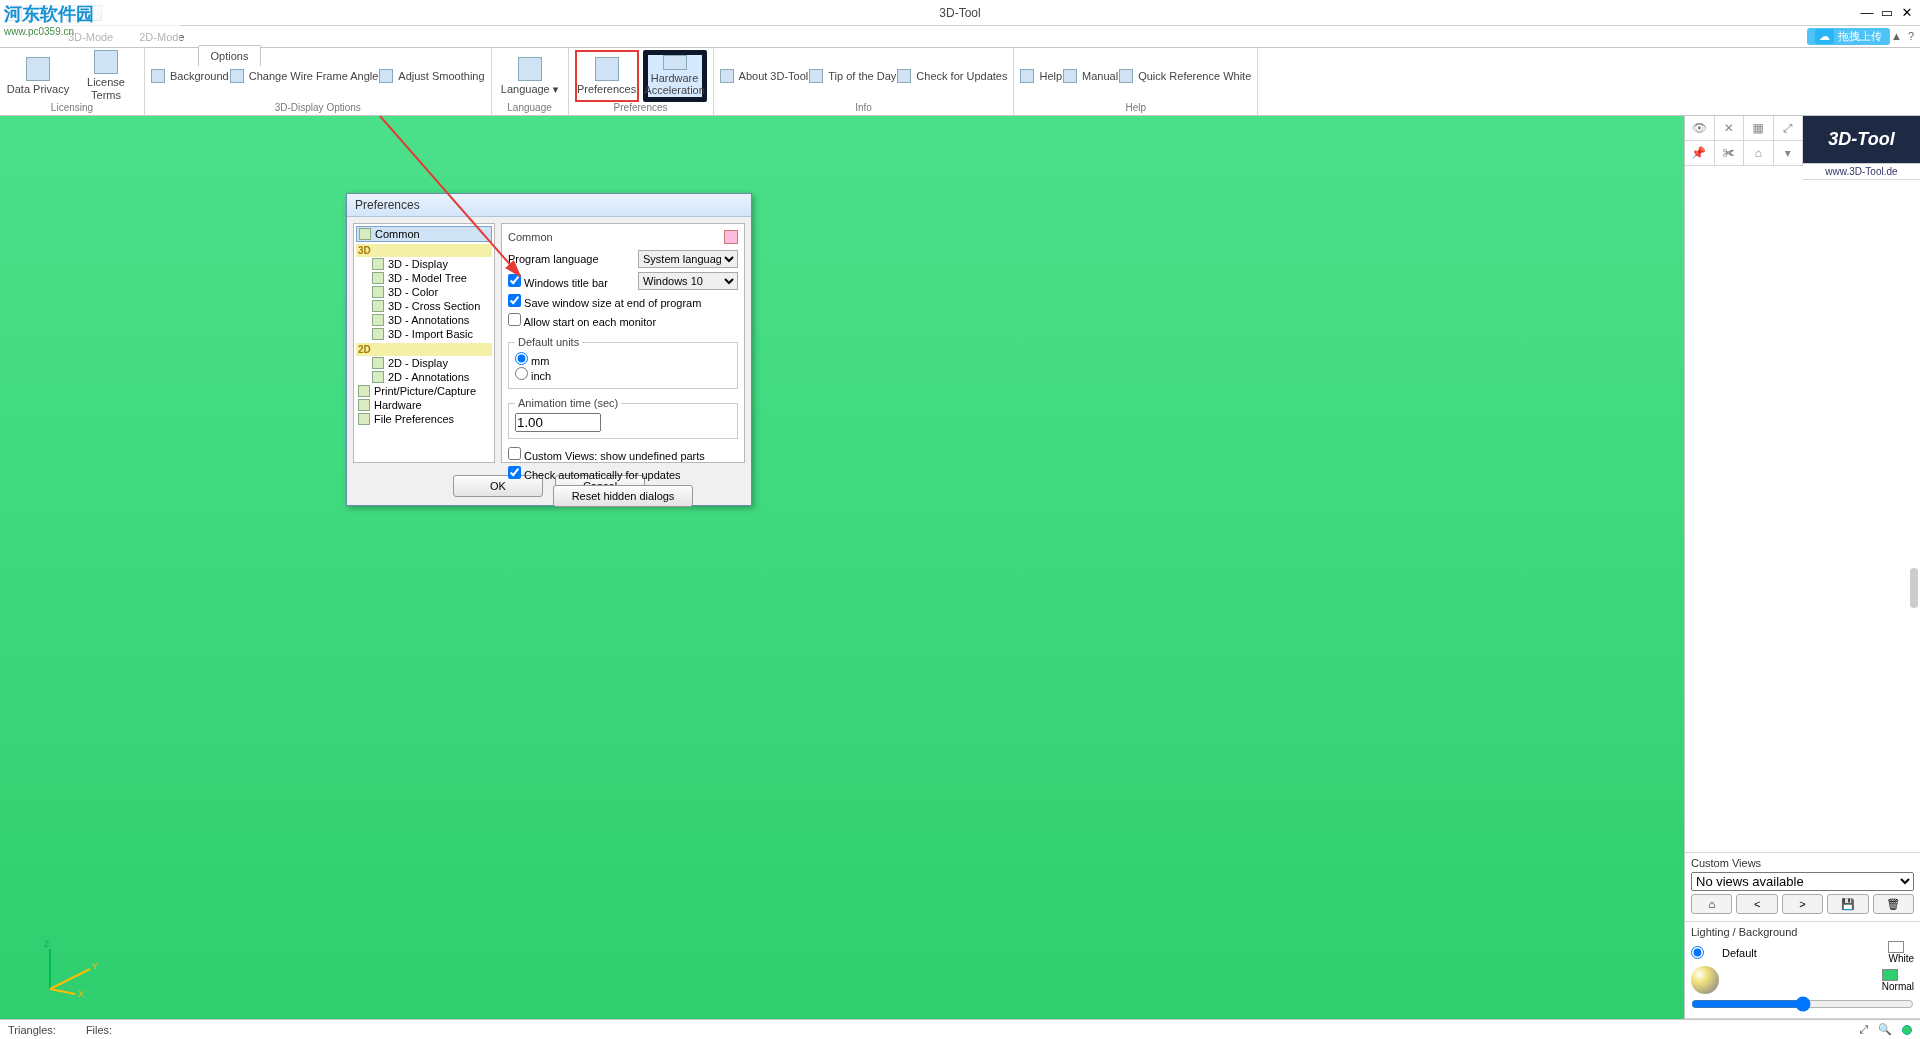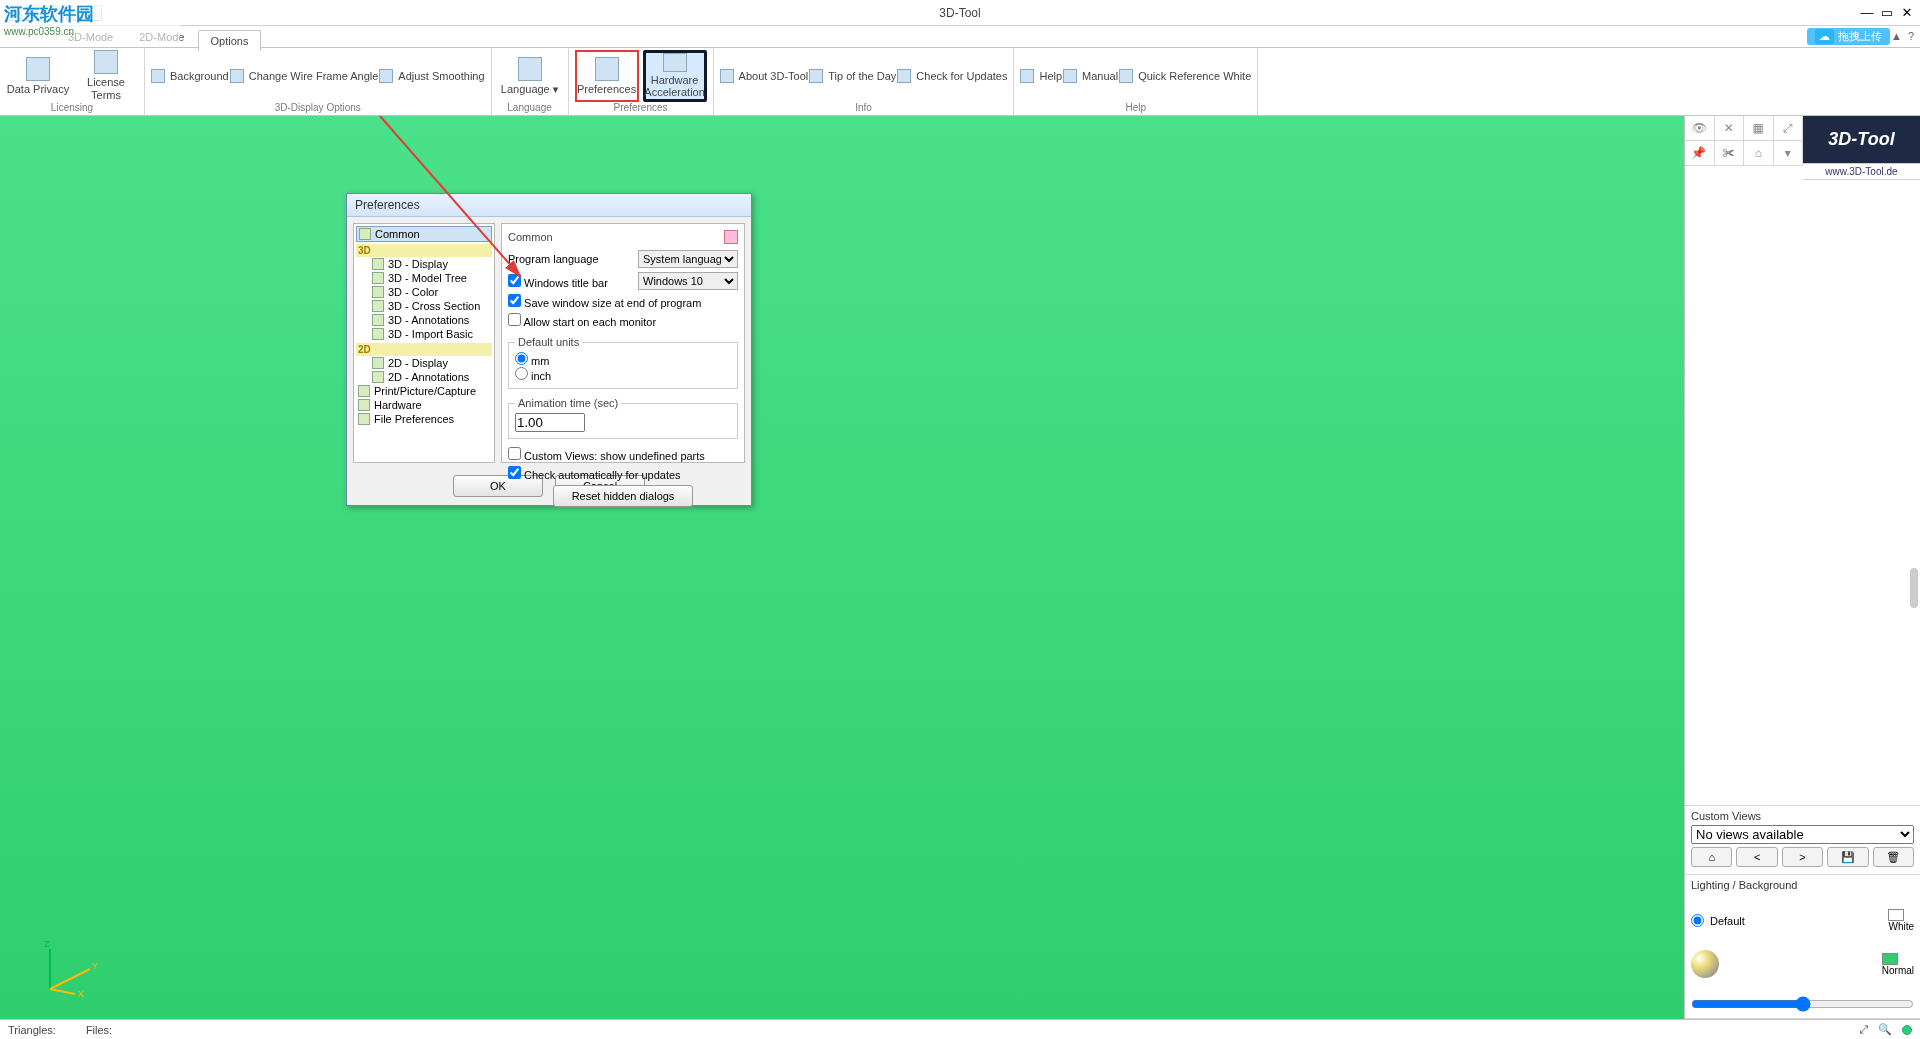--- a/index.html
+++ b/index.html
@@ -9,58 +9,58 @@
 .titlebar { height: 26px; background: #fff; border-bottom: 1px solid #d0d0d0; display: flex; align-items: center; position: relative; }
 .titlebar .qat { display: flex; gap: 4px; padding: 0 6px; align-items: center; }
 .titlebar .qat span { width: 16px; height: 16px; background: #d8e6f3; border: 1px solid #9ab; }
 .titlebar .title { position: absolute; left: 50%; transform: translateX(-50%); font-size: 12px; color: #444; }
 .titlebar .winbtns { margin-left: auto; display: flex; gap: 2px; padding-right: 4px; font-family: monospace; font-size: 13px; }
 .titlebar .winbtns span { width: 18px; text-align: center; cursor: default; }
 
 
 .tabs { height: 22px; display: flex; align-items: flex-end; padding-left: 55px; border-bottom: 1px solid #c5c5c5; background: #fff; position: relative; }
 .tab { font-size: 11px; padding: 4px 12px; border: 1px solid transparent; border-bottom: none; color: #444; cursor: default; }
-.tab.active { border-color: #c5c5c5; background: #fff; border-radius: 2px 2px 0 0; position: relative; top: 4px; }
+.tab.active { border-color: #c5c5c5; background: #fff; border-radius: 2px 2px 0 0; position: relative; top: 19px; }
 .upload-badge { position: absolute; right: 30px; top: 2px; display: flex; align-items: center; gap: 4px; background: #4fc3f7; color: #fff; border-radius: 3px; padding: 1px 8px; font-size: 11px; }
 .upload-badge .ic { background: #29b6f6; border-radius: 3px; padding: 1px 4px; }
 .topright-icons { position:absolute; right:6px; top:4px; font-size:11px; color:#666; display:flex; gap:6px;}
 
 
 .ribbon { height: 68px; background: #fff; border-bottom: 1px solid #c5c5c5; display: flex; }
 .group { border-right: 1px solid #d6d6d6; padding: 2px 6px 0 6px; display: flex; flex-direction: column; position: relative; }
 .group-body { flex: 1; display: flex; align-items: center; gap: 4px; }
 .group-label { text-align: center; font-size: 10px; color: #7a7a7a; padding-bottom: 2px; }
 .rbtn-big { display: flex; flex-direction: column; align-items: center; justify-content: center; font-size: 11px; color: #444; width: 64px; height: 52px; text-align: center; line-height: 1.15; }
 .rbtn-big .ic { width: 24px; height: 24px; margin-bottom: 2px; background: #cfe3f5; border: 1px solid #8ab; }
 .rbtn-small { display: flex; align-items: center; gap: 5px; font-size: 11px; color: #444; height: 17px; }
 .rbtn-small .ic { width: 14px; height: 14px; background: #cfe3f5; border: 1px solid #8ab; }
 .vcol { display: flex; flex-direction: row; justify-content: center; gap: 1px; }
 .highlight { border: 2px solid #e53935 !important; }
-.hwaccel { background: #d6eaff; border: 3px solid #0f172a; border-radius: 2px; }
+.hwaccel { background: #d6eaff; border: 5px solid #0f172a; border-radius: 2px; }
 
 
 .wm { position: absolute; left: 0; top: 0; width: 180px; height: 44px; font-size: 18px; font-weight: bold; color: #0288d1; background: linear-gradient(#fff,rgba(255,255,255,.6)); opacity: .9; pointer-events:none; padding:2px 4px; z-index:5;}
 .wm small { font-size: 10px; color: #2e7d32; display:block; font-weight:normal;}
 
 
 .main { position: relative; height: calc(1039px - 26px - 22px - 68px - 20px); display: flex; }
 .viewport { flex: 1; background: linear-gradient(180deg,#4be08a 0%, #3ed87c 50%, #2fce6e 100%); position: relative; }
 .axes { position: absolute; left: 40px; bottom: 20px; width: 60px; height: 60px; }
 .axes line { stroke-width: 2; }
 .rightpanel { width: 236px; background: #fff; border-left: 1px solid #c5c5c5; display: flex; flex-direction: column; font-size: 11px; }
 .rp-toolbar { display: flex; border-bottom: 1px solid #d6d6d6; }
 .rp-toolbar .cell { flex: 1; height: 24px; border-right: 1px solid #d6d6d6; display:flex; align-items:center; justify-content:center; color:#888; font-size:12px;}
 .rp-logo { height: 48px; background: #1e2a44; color: #fff; font-style: italic; font-weight: bold; font-size: 18px; display:flex; align-items:center; justify-content:center; border-bottom:1px solid #ccc;}
 .rp-url { text-align:center; font-size:10px; padding:2px 0; color:#336; border-bottom:1px solid #d6d6d6;}
 .rp-tree { flex:1; background:#fff; border-bottom:1px solid #d6d6d6; overflow:auto;}
 .rp-section { padding:4px 6px; border-bottom:1px solid #d6d6d6;}
 .rp-section h4 { font-size:11px; font-weight:normal; color:#333; margin-bottom:3px;}
 .navrow { display:flex; gap:4px; margin:3px 0;}
 .navrow button { flex:1; height:20px; font-size:11px; border:1px solid #aaa; background:#f3f3f3; border-radius:3px;}
-.lb-row { display:flex; align-items:center; gap:6px; margin:18px 0;}
+.lb-row { display:flex; align-items:center; gap:18px; margin:2px 0;}
 .swatch { width:16px; height:12px; border:1px solid #888;}
 .sphere { width:28px; height:28px; border-radius:50%; background: radial-gradient(circle at 30% 30%, #fff, #f0e07a 30%, #888 90%);}
 
 
 .status { height: 20px; background: #fff; border-top: 1px solid #c5c5c5; display:flex; align-items:center; font-size:11px; color:#444; padding:0 8px; gap:30px;}
 .status .right { margin-left:auto; display:flex; gap:10px; align-items:center;}
 .status .dot { width:10px; height:10px; background:#2fce6e; border-radius:50%; border:1px solid #1a9;}
 
 
 .dialog { position:absolute; left:346px; top:77px; width:406px; background:#f0f0f0; border:1px solid #6a8ab0; box-shadow:2px 2px 6px rgba(0,0,0,.3); font-size:11px; z-index:20;}
@@ -306,21 +306,21 @@
               <label><input type="checkbox" style=""> <span>Allow start on each monitor</span></label>
             </div>
           <div style="display:flex; flex-direction:column;">
             <fieldset class="fieldset">
               <legend>Default units</legend>
               <div><label><input type="radio" name="u" checked="" style=""> <span>mm</span></label></div>
               <div><label><input type="radio" name="u" style=""> <span>inch</span></label></div>
             </fieldset>
             <fieldset class="fieldset" style="flex:1">
               <legend>Animation time (sec)</legend>
-              <input type="text" style="width: 70px;" value="1.00">
+              <input type="text" style="width: 86px;" value="1.00">
             </fieldset>
           </div>
           <div class="frow">
               <label><input type="checkbox" style=""> <span>Custom Views: show undefined parts</span></label>
             </div>
           <div class="frow">
               <label><input type="checkbox" checked="" style=""> <span>Check automatically for updates</span></label>
             </div>
           <div style="text-align:center; margin-top:4px;"><button class="dlg-btn" style="width:140px">Reset hidden dialogs</button></div>
         </div>

